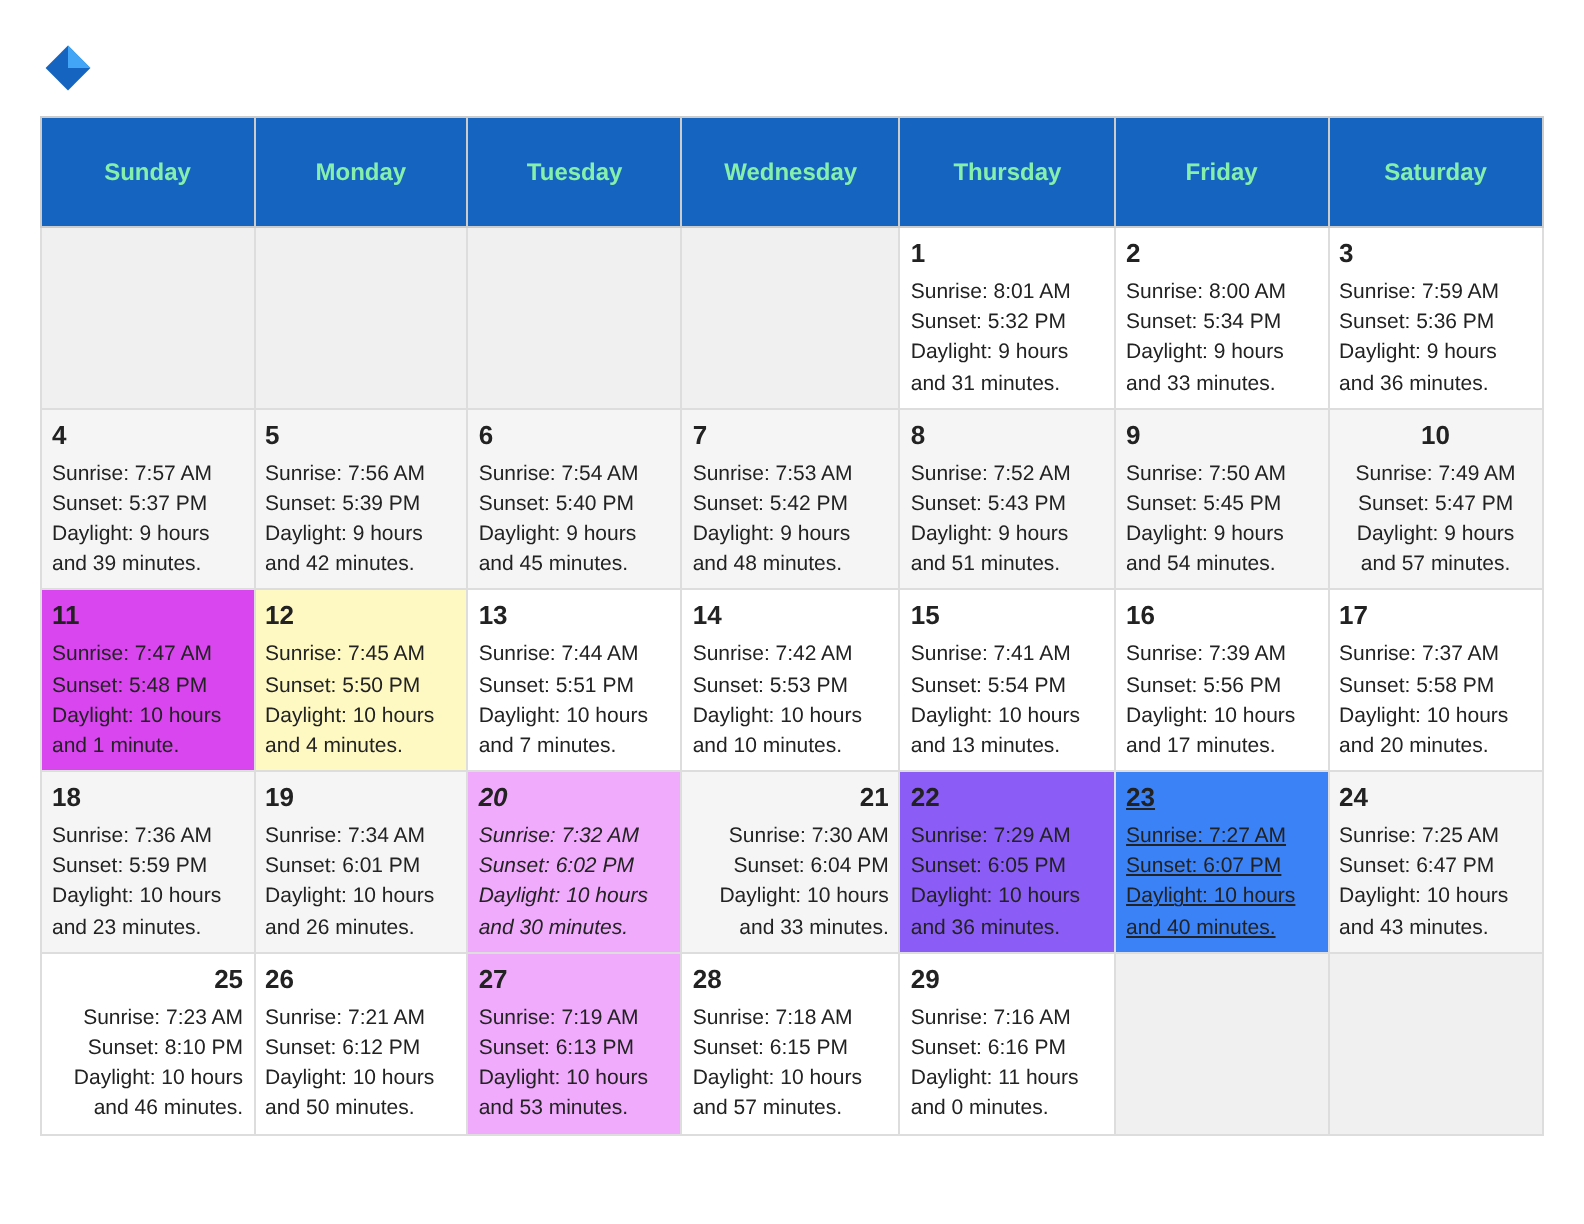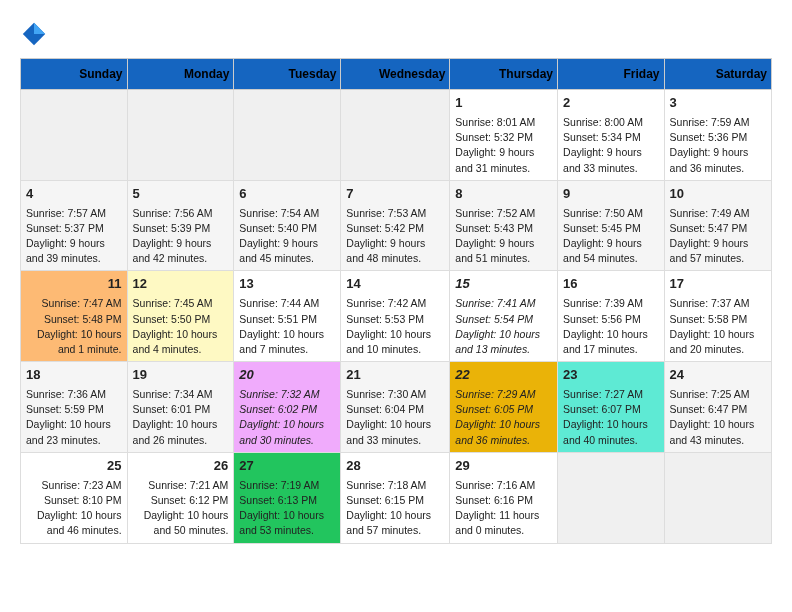--- a/index.html
+++ b/index.html
@@ -46,25 +46,25 @@
       font-size: 16px;
       color: #444;
     }
     table {
       width: 100%;
       border-collapse: collapse;
       font-size: 11px;
     }
     thead tr th {
       background-color: #1565c0;
-      color: #000000;
+      color: #86efac;
       font-size: 12px;
       font-weight: bold;
-      padding: 8px 4px;
-      text-align: right;
+      padding: 20px 4px;
+      text-align: center;
       border: 1px solid #ccc;
     }
     tbody tr td {
       vertical-align: top;
       border: 1px solid #ddd;
       padding: 4px 5px;
       height: 90px;
       width: 113px;
       background: #fff;
       color: #222;
@@ -183,30 +183,30 @@
           <div>Daylight: 9 hours</div>
           <div>and 51 minutes.</div>
         </td>
         <td style="background: rgb(245, 245, 245);">
           <span class="day-num">9</span>
           <div>Sunrise: 7:50 AM</div>
           <div>Sunset: 5:45 PM</div>
           <div>Daylight: 9 hours</div>
           <div>and 54 minutes.</div>
         </td>
-        <td style="background: rgb(245, 245, 245);">
+        <td style="background: rgb(245, 245, 245); text-align: center;">
           <span class="day-num">10</span>
           <div>Sunrise: 7:49 AM</div>
           <div>Sunset: 5:47 PM</div>
           <div>Daylight: 9 hours</div>
           <div>and 57 minutes.</div>
         </td>
       </tr>
       <tr>
-        <td style="background: #fdba74; text-align: right;">
+        <td style="background: #d946ef;">
           <span class="day-num">11</span>
           <div>Sunrise: 7:47 AM</div>
           <div>Sunset: 5:48 PM</div>
           <div>Daylight: 10 hours</div>
           <div>and 1 minute.</div>
         </td>
         <td style="background: #fef9c3;">
           <span class="day-num">12</span>
           <div>Sunrise: 7:45 AM</div>
           <div>Sunset: 5:50 PM</div>
@@ -220,21 +220,21 @@
           <div>Daylight: 10 hours</div>
           <div>and 7 minutes.</div>
         </td>
         <td style="background: rgb(255, 255, 255);">
           <span class="day-num">14</span>
           <div>Sunrise: 7:42 AM</div>
           <div>Sunset: 5:53 PM</div>
           <div>Daylight: 10 hours</div>
           <div>and 10 minutes.</div>
         </td>
-        <td style="background: rgb(255, 255, 255); font-style: italic;">
+        <td style="background: rgb(255, 255, 255);">
           <span class="day-num">15</span>
           <div>Sunrise: 7:41 AM</div>
           <div>Sunset: 5:54 PM</div>
           <div>Daylight: 10 hours</div>
           <div>and 13 minutes.</div>
         </td>
         <td style="background: rgb(255, 255, 255);">
           <span class="day-num">16</span>
           <div>Sunrise: 7:39 AM</div>
           <div>Sunset: 5:56 PM</div>
@@ -264,35 +264,35 @@
           <div>Daylight: 10 hours</div>
           <div>and 26 minutes.</div>
         </td>
         <td style="background: #f0abfc; font-style: italic;">
           <span class="day-num">20</span>
           <div>Sunrise: 7:32 AM</div>
           <div>Sunset: 6:02 PM</div>
           <div>Daylight: 10 hours</div>
           <div>and 30 minutes.</div>
         </td>
-        <td style="background: rgb(245, 245, 245);">
+        <td style="background: rgb(245, 245, 245); text-align: right;">
           <span class="day-num">21</span>
           <div>Sunrise: 7:30 AM</div>
           <div>Sunset: 6:04 PM</div>
           <div>Daylight: 10 hours</div>
           <div>and 33 minutes.</div>
         </td>
-        <td style="background: #eab308; font-style: italic;">
+        <td style="background: #8b5cf6;">
           <span class="day-num">22</span>
           <div>Sunrise: 7:29 AM</div>
           <div>Sunset: 6:05 PM</div>
           <div>Daylight: 10 hours</div>
           <div>and 36 minutes.</div>
         </td>
-        <td style="background: #5eead4;">
+        <td style="background: #3b82f6; text-decoration: underline;">
           <span class="day-num">23</span>
           <div>Sunrise: 7:27 AM</div>
           <div>Sunset: 6:07 PM</div>
           <div>Daylight: 10 hours</div>
           <div>and 40 minutes.</div>
         </td>
         <td style="background: rgb(245, 245, 245);">
           <span class="day-num">24</span>
           <div>Sunrise: 7:25 AM</div>
           <div>Sunset: 6:47 PM</div>
@@ -301,28 +301,28 @@
         </td>
       </tr>
       <tr>
         <td style="background: rgb(255, 255, 255); text-align: right;">
           <span class="day-num">25</span>
           <div>Sunrise: 7:23 AM</div>
           <div>Sunset: 8:10 PM</div>
           <div>Daylight: 10 hours</div>
           <div>and 46 minutes.</div>
         </td>
-        <td style="background: rgb(255, 255, 255); text-align: right;">
+        <td style="background: rgb(255, 255, 255);">
           <span class="day-num">26</span>
           <div>Sunrise: 7:21 AM</div>
           <div>Sunset: 6:12 PM</div>
           <div>Daylight: 10 hours</div>
           <div>and 50 minutes.</div>
         </td>
-        <td style="background: #22c55e;">
+        <td style="background: #f0abfc;">
           <span class="day-num">27</span>
           <div>Sunrise: 7:19 AM</div>
           <div>Sunset: 6:13 PM</div>
           <div>Daylight: 10 hours</div>
           <div>and 53 minutes.</div>
         </td>
         <td style="background: rgb(255, 255, 255);">
           <span class="day-num">28</span>
           <div>Sunrise: 7:18 AM</div>
           <div>Sunset: 6:15 PM</div>

